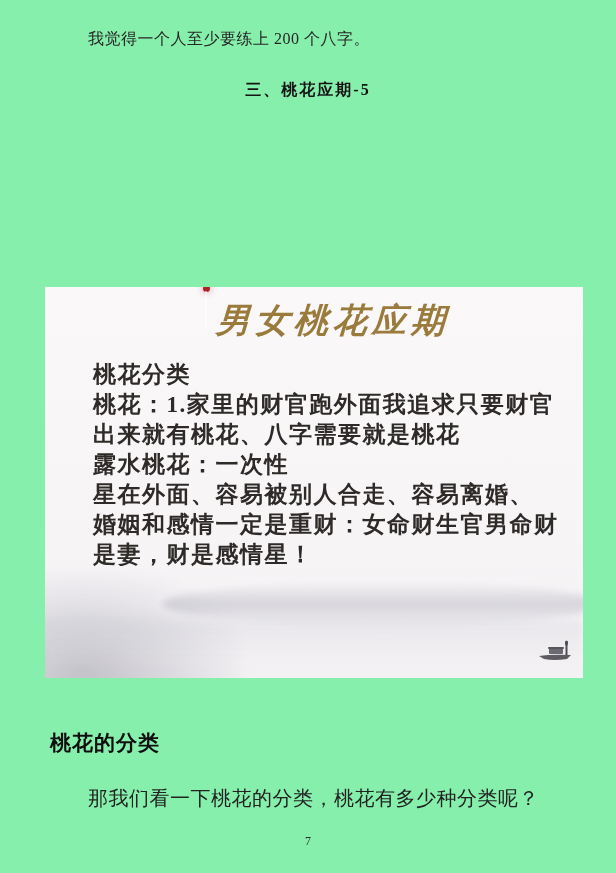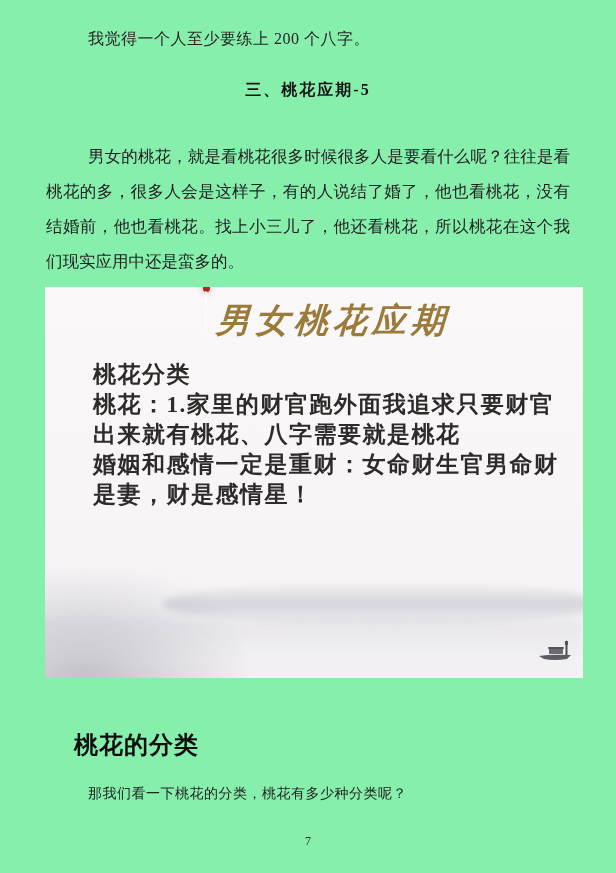--- a/index.html
+++ b/index.html
@@ -57,50 +57,51 @@
   }
   .wash-bottom {
     position:absolute; left:0; bottom:0; width:100%; height:58px;
     background:linear-gradient(180deg, rgba(206,206,214,0.34),
                rgba(236,234,238,0.16) 70%, rgba(255,255,255,0));
     filter:blur(4px);
   }
   .boat { position:absolute; left:492px; top:352px; width:38px; height:24px; }
   
   .h-sub {
-    position:absolute; left:50px; top:729px; font-size:24px; font-weight:bold;
-    font-family:"Liberation Sans", sans-serif; color:#0e0e0e; letter-spacing:1px;margin-left:24px;
+    position:absolute; left:50px; top:729px; font-size:21px; font-weight:bold;
+    font-family:"Liberation Sans", sans-serif; color:#0e0e0e; letter-spacing:1px;
   }
-  .para-2 { position:absolute; left:88px; top:785px; font-size:14px; color:#222222; letter-spacing:0.5px; }
+  .para-2 { position:absolute; left:88px; top:785px; font-size:20px; color:#222222; letter-spacing:0.5px; }
   .page-num {
     position:absolute; left:0; top:834px; width:100%; text-align:center;
     font-size:12px; color:#2e2e2e;
   }
 </style>
 </head>
 <body>
 
 <div class="page">
 
   <div class="intro">我觉得一个人至少要练上 200 个八字。</div>
 
   <div class="h-main">三、桃花应期-5</div>
 
-  <div class="para-1">男女的桃花，就是看桃花很多时候很多人是要看什么呢？往往是看桃花的多，很多人会是这样子，有的人说结了婚了，他也看桃花，没有结婚前，他也看桃花。找上小三儿了，他还看桃花，所以桃花在这个我们现实应用中还是蛮多的。</div>
 
   <div class="slide">
     <div class="red-dot"></div>
     <div class="wash-left"></div>
     <div class="wash-band"></div>
     <div class="wash-bottom"></div>
     <div class="slide-title">男女桃花应期</div>
     <div class="slide-body">
       <div>桃花分类</div>
       <div>桃花：1.家里的财官跑外面我追求只要财官</div>
       <div>出来就有桃花、八字需要就是桃花</div>
+      <div>露水桃花：一次性</div>
+      <div>星在外面、容易被别人合走、容易离婚、</div>
       <div>婚姻和感情一定是重财：女命财生官男命财</div>
       <div>是妻，财是感情星！</div>
     </div>
     <svg class="boat" viewBox="0 0 38 24">
       <path d="M2 17 Q14 15 34 16 L30 20 Q17 22 7 20 Z" fill="#5c5c62"></path>
       <rect x="12" y="9" width="14" height="6" rx="1" fill="#6a6a70"></rect>
       <rect x="11" y="8" width="16" height="2" rx="1" fill="#55555b"></rect>
       <rect x="28.5" y="2" width="2" height="14" fill="#4e4e54"></rect>
       <ellipse cx="29.5" cy="4" rx="1.6" ry="2.6" fill="#4e4e54"></ellipse>
     </svg>

